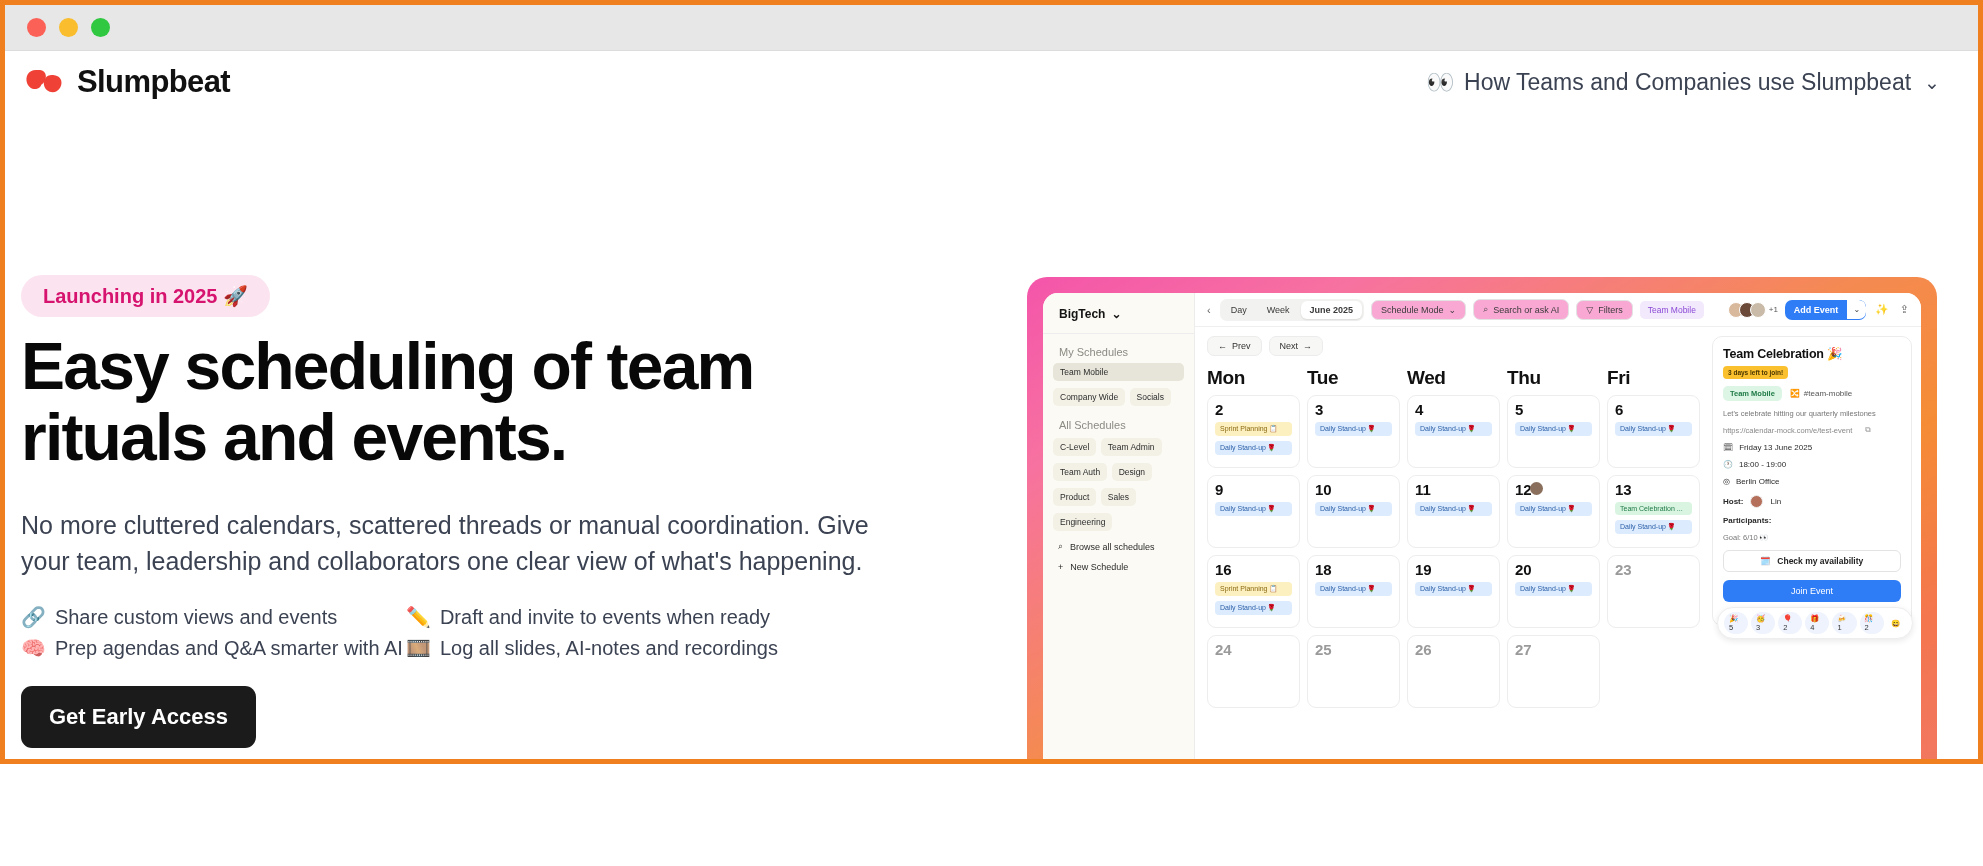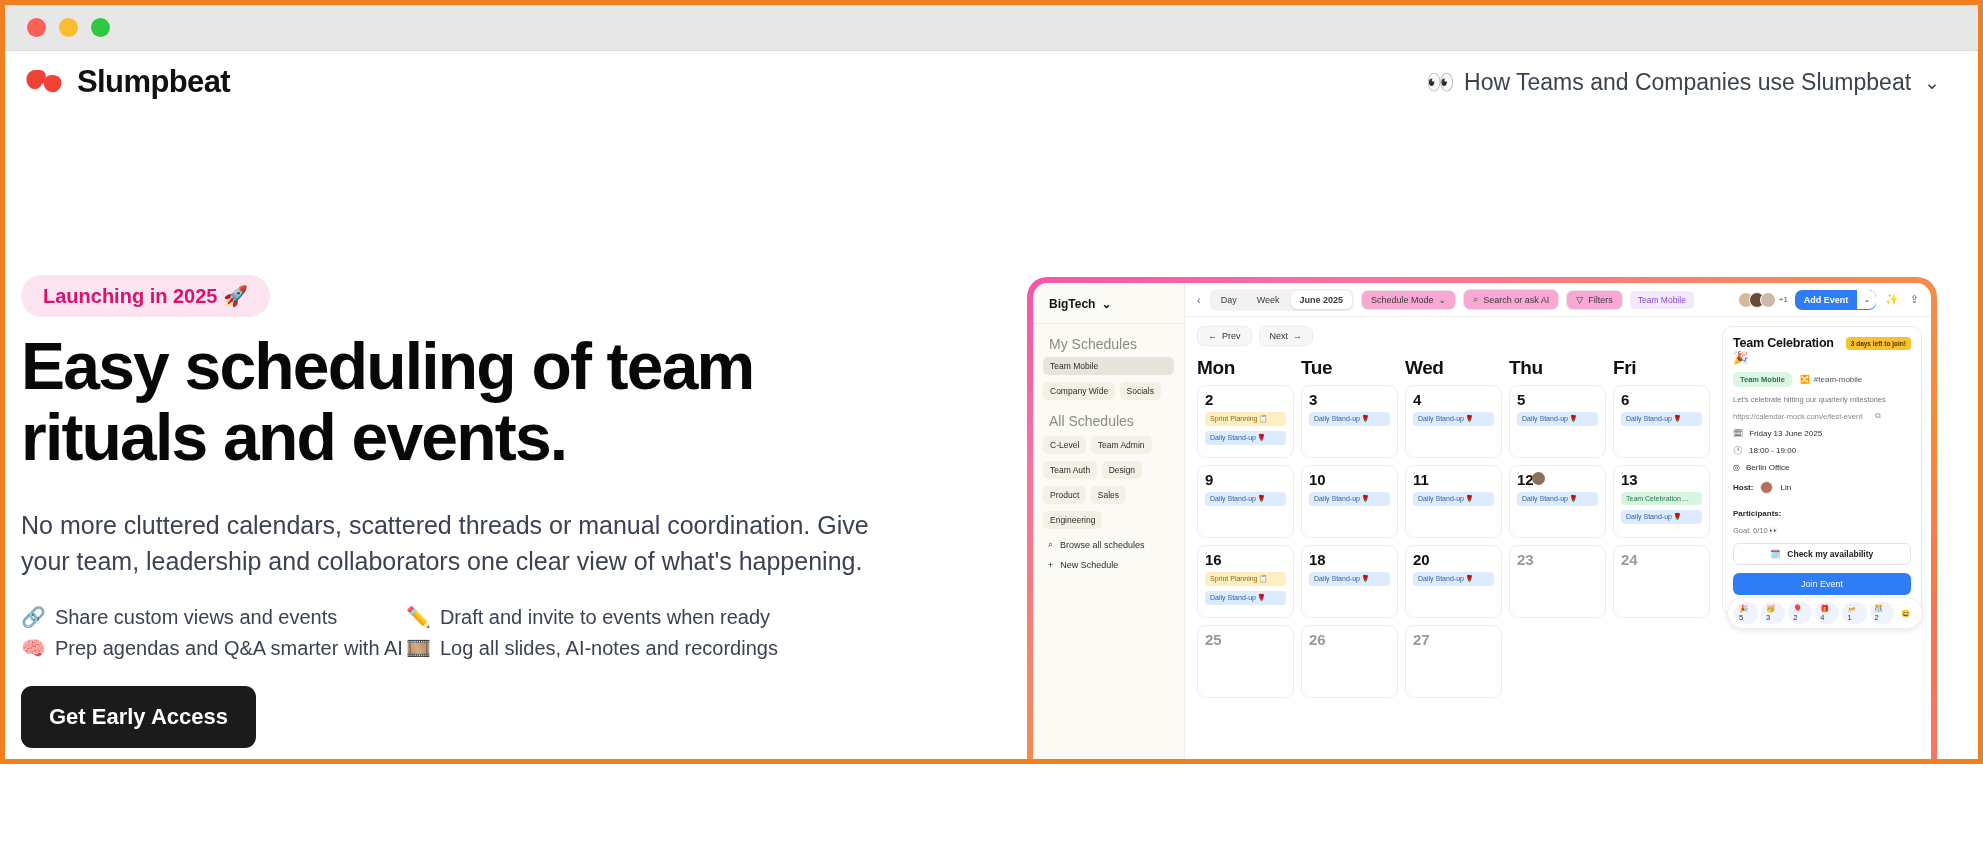--- a/index.html
+++ b/index.html
@@ -78,21 +78,21 @@
     background: #1b1b1b; color: #fff;
     font-size: 22px; font-weight: bold;
     border: none; border-radius: 11px;
     padding: 18px 28px; cursor: pointer;
   }
 
   
   .mock-wrap {
     position: absolute; left: 1022px; top: 272px;
     width: 910px; height: 548px;
-    border-radius: 20px; padding: 6px;
+    border-radius: 20px; padding: 16px;
     background: linear-gradient(150deg,#f455aa 0%,#f772a0 18%,#f58a52 45%,#f58c35 62%,#f4764e 80%,#f07767 100%);
   }
   .mock {
     width: 100%; height: 100%;
     background: #fff; border-radius: 15px;
     display: flex; overflow: hidden; position: relative;
   }
   
   .side {
     width: 152px; flex: 0 0 152px;
@@ -101,21 +101,21 @@
     padding: 10px 10px 0 10px;
   }
   .side-org {
     display: flex; align-items: center; gap: 6px;
     font-size: 12px; font-weight: bold; color: #151515;
     padding: 4px 6px 12px 6px;
     border-bottom: 1px solid #ededed;
     margin: 0 -10px 12px -10px; padding-left: 16px;
   }
   .side-label {
-    font-size: 14px; color: #8b8b84; padding: 0 6px; margin: 8px 0 5px;
+    font-size: 11px; color: #8b8b84; padding: 0 6px; margin: 8px 0 5px;
   }
   .side-item {
     font-size: 8.5px; color: #2c2c2c;
     background: #f3f1e6; border-radius: 5px;
     padding: 4px 7px; margin-bottom: 5px; display: inline-block;
     cursor: pointer;
   }
   .side-item.active { background: #e7e5d9; display:block; }
   .side-action {
     display: flex; align-items: center; gap: 7px;
@@ -188,36 +188,36 @@
   .ev.yellow { background: #fdf0c0; color: #8a6a12; }
   .ev.green { background: #d9f5e2; color: #1f7a46; }
   .day-av { position:absolute; top:6px; left:22px; width:13px; height:13px; border-radius:50%; }
 
   
   .detail {
     width: 200px; flex: 0 0 200px; margin: 9px 9px 0 2px;
     background: #fff; border: 1px solid #ececec; border-radius: 10px;
     padding: 9px 10px; position: relative; height: 290px;
   }
-  .d-title-row { display:flex; align-items:flex-start; gap:4px; }
+  .d-title-row { display:flex; align-items:flex-start; gap:4px;flex-direction:column; }
   .d-title { font-size: 12.5px; font-weight: bold; color: #111; letter-spacing: -0.2px;}
   .d-badge {
     background: #fbc02d; color: #4a3600; font-size: 6.5px; font-weight: bold;
     border-radius: 4px; padding: 3px 5px; white-space: nowrap; margin-top: 1px;
   }
   .d-tags { display: flex; align-items: center; gap: 8px; margin-top: 7px; }
   .d-tag { font-size: 7.5px; font-weight:bold; color: #1f7a46; background: #dcf5e5; border-radius: 5px; padding: 3px 7px; }
   .d-chan { display:flex; align-items:center; gap:4px; font-size: 8px; color: #555; }
   .d-desc { font-size: 7.5px; color: #777; margin-top: 8px; }
   .d-link { display:flex; align-items:center; gap:13px; font-size: 7.5px; color: #888; margin-top: 7px; }
   .d-meta { display:flex; align-items:center; gap:6px; font-size: 8px; color: #2b2b2b; margin-top: 8px; }
   .d-host { display:flex; align-items:center; gap:7px; font-size: 8px; color: #2b2b2b; margin-top: 9px; font-weight:bold;}
   .d-host .av2 { width:13px; height:13px; border-radius:50%; border:1px solid #eee;}
   .d-host .nm { font-weight: normal; }
-  .d-part { display:flex; align-items:flex-end; gap:6px; font-size: 8px; color: #2b2b2b; margin-top: 15px; font-weight:bold;}
+  .d-part { display:flex; align-items:flex-end; gap:6px; font-size: 8px; color: #2b2b2b; margin-top: 8px; font-weight:bold;}
   .d-goal { font-size: 7.5px; color: #777; margin-top: 8px; }
   .d-check {
     display:flex; align-items:center; justify-content:center; gap:6px;
     border:1px solid #e3e3e3; border-radius:6px; padding:5px; margin-top: 8px;
     font-size: 8.5px; color:#222; font-weight:bold; cursor:pointer; background:#fff;
   }
   .d-join {
     background:#2f7df6; color:#fff; text-align:center; border-radius:6px;
     padding:6px; margin-top:8px; font-size:9px; cursor:pointer;
   }
@@ -421,20 +421,24 @@
                 <div class="day">
                   <div class="num">16</div>
                   <div class="ev yellow">Sprint Planning 📋</div>
                   <div class="ev blue">Daily Stand-up 🌹</div>
                 </div>
                 <div class="day">
                   <div class="num">18</div>
                   <div class="ev blue">Daily Stand-up 🌹</div>
                 </div>
                 <div class="day">
+                  <div class="num">19</div>
+                  <div class="ev blue">Daily Stand-up 🌹</div>
+                </div>
+                <div class="day">
                   <div class="num">20</div>
                   <div class="ev blue">Daily Stand-up 🌹</div>
                 </div>
                 <div class="day dim">
                   <div class="num">23</div>
                 </div>
                 <div class="day dim">
                   <div class="num">24</div>
                 </div>
                 <div class="day dim">

